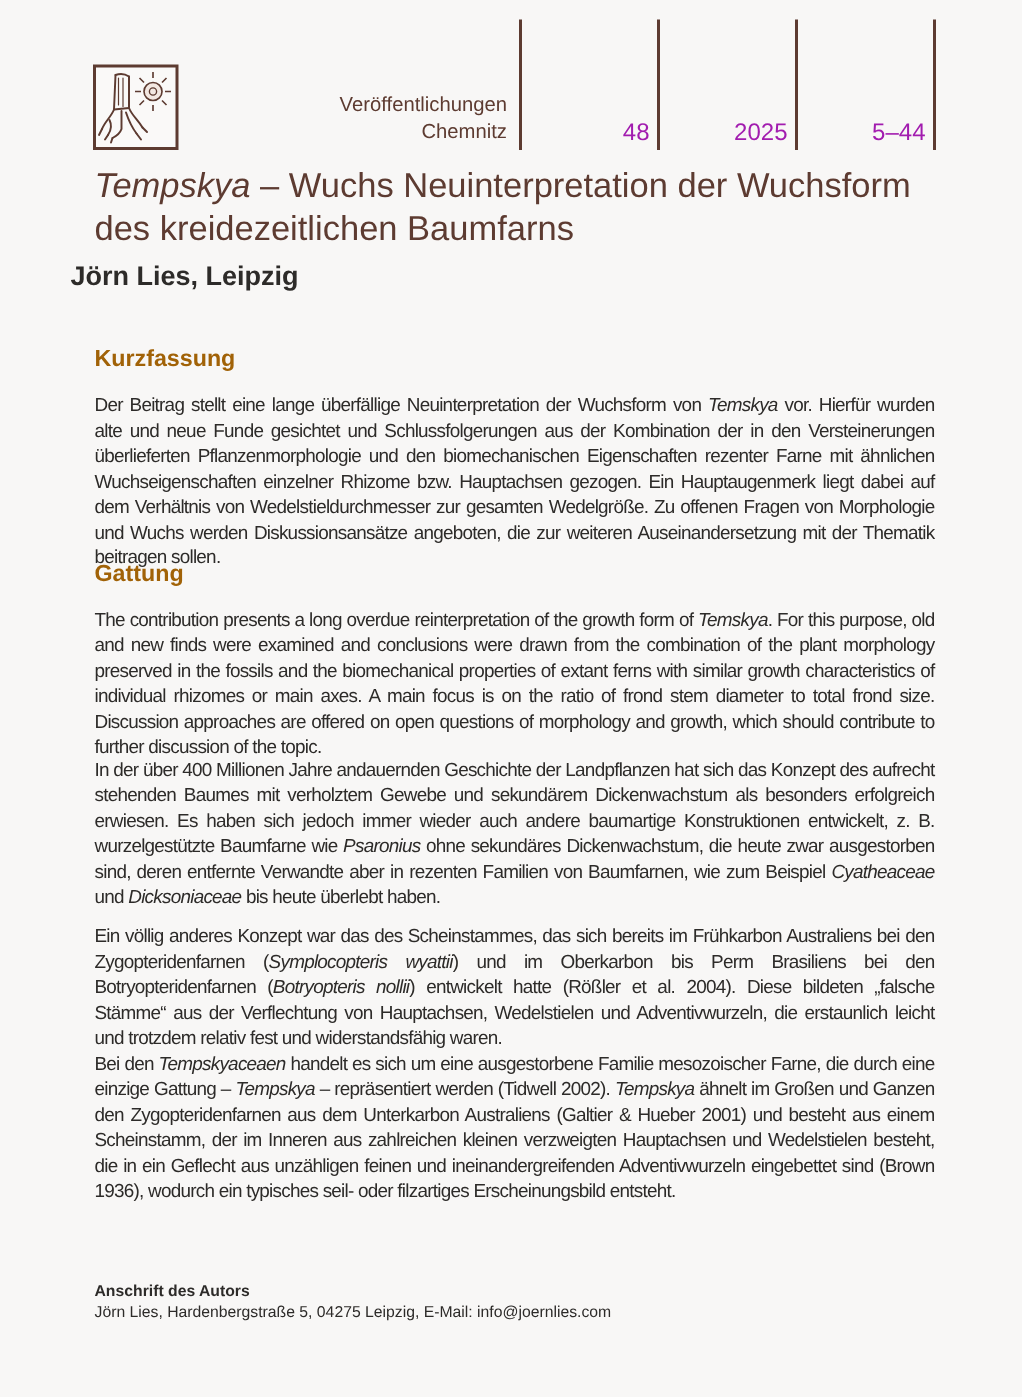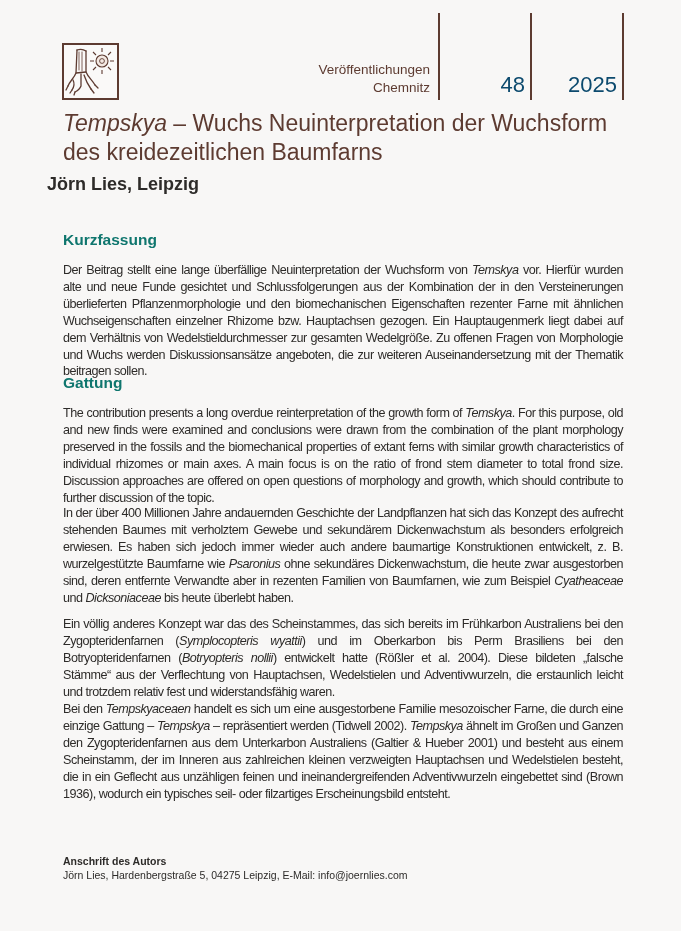--- a/index.html
+++ b/index.html
@@ -13,37 +13,37 @@
   .page{position:relative;width:681px;height:931px;overflow:hidden;}
 
   
   .header{position:absolute;top:13px;left:0;display:flex;height:87px;width:624px;}
   .h-main{position:relative;flex:1;display:flex;align-items:flex-end;justify-content:flex-end;
           border-right:2px solid #5d3b31;box-sizing:border-box;}
   .pub-lines{color:#5d3b31;font-size:13.5px;line-height:18px;text-align:right;
              padding:0 8px 3px 0;}
   .h-cell{width:92px;border-right:2px solid #5d3b31;box-sizing:border-box;
           display:flex;align-items:flex-end;justify-content:flex-end;
-          color:#0c4a6e;font-size:22px;padding:0 5px 2px 0;}
+          color:#a21caf;font-size:16px;padding:0 5px 2px 0;}
   .logo-box{position:absolute;left:62px;top:30px;width:53px;height:53px;
             border:2px solid #5d3b31;background:#faf9f8;}
   .logo-box svg{display:block;width:100%;height:100%;}
 
   
   .title-block{position:absolute;left:63px;top:109px;width:565px;}
   .title{font-size:23px;line-height:29px;font-weight:400;color:#5d3b31;margin:0;}
   .title em{font-style:italic;}
   .author{position:absolute;left:47px;top:174px;font-size:18px;font-weight:700;color:#2d2b29;}
 
   
   .section{position:absolute;left:63px;width:560px;}
   .sec-kurzfassung{top:231px;}
   .sec-abstract{top:374px;}
   .sec-einfuehrung{top:505px;}
-  .sec-h{font-size:15.5px;font-weight:700;margin:0 0 13px 0;color:#0f766e;}
+  .sec-h{font-size:15.5px;font-weight:700;margin:0 0 13px 0;color:#a16207;}
   .sec-h-num{display:inline-block;width:32px;}
   .para{font-size:12.6px;line-height:16.9px;letter-spacing:-0.5px;
         text-align:justify;margin:0;color:#2d2b29;}
   .para em{font-style:italic;}
   .para + .para-gap{margin-top:10px;}
 
   
   .footer{position:absolute;left:63px;top:854px;width:560px;font-size:10.5px;line-height:14px;}
   .footer-h{font-weight:700;}
 </style>
@@ -76,20 +76,21 @@
           </g>
         </svg>
       </div>
       <div class="pub-lines">
         <div>Veröffentlichungen</div>
         <div>Chemnitz</div>
       </div>
     </div>
     <div class="h-cell">48</div>
     <div class="h-cell">2025</div>
+    <div class="h-cell">5–44</div>
   </div>
 
   <div class="title-block">
     <h1 class="title"><em>Tempskya</em><span> – Wuchs Neuinterpretation der Wuchsform des kreidezeitlichen Baumfarns</span></h1>
   </div>
   <div class="author">Jörn Lies, Leipzig</div>
 
   <div class="section sec-kurzfassung">
     <h2 class="sec-h">Kurzfassung</h2>
     <p class="para"><span>Der Beitrag stellt eine lange überfällige Neuinterpretation der Wuchsform von </span><em>Temskya</em><span> vor. Hierfür wurden alte und neue Funde gesichtet und Schlussfolgerungen aus der Kombination der in den Versteinerungen überlieferten Pflanzenmorphologie und den biomechanischen Eigenschaften rezenter Farne mit ähnlichen Wuchseigenschaften einzelner Rhizome bzw. Hauptachsen gezogen. Ein Hauptaugenmerk liegt dabei auf dem Verhältnis von Wedelstieldurchmesser zur gesamten Wedelgröße. Zu offenen Fragen von Morphologie und Wuchs werden Diskussionsansätze angeboten, die zur weiteren Auseinandersetzung mit der Thematik beitragen sollen.</span></p>

